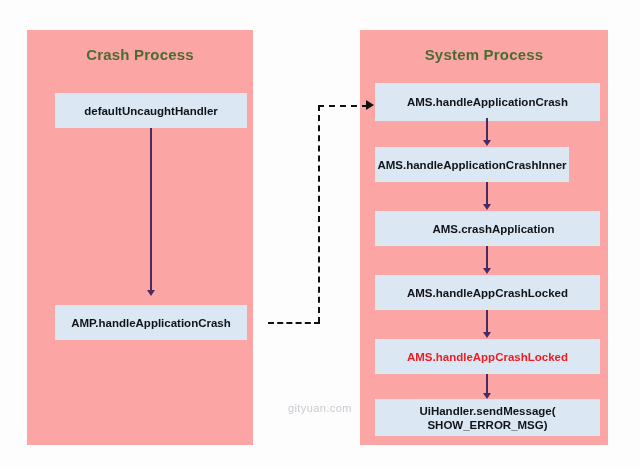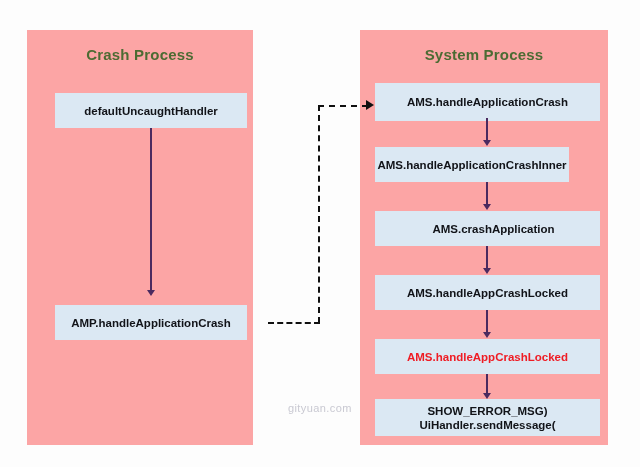--- a/index.html
+++ b/index.html
@@ -156,22 +156,22 @@
   <div class="vhead" style="left:482.8px; top:332px;"></div>
 
   <div class="node red" style="left:375px; top:339px; width:225px; height:35px;">
     <span>AMS.handleAppCrashLocked</span>
   </div>
 
   <div class="vline" style="left:486px; top:374px; height:20px;"></div>
   <div class="vhead" style="left:482.8px; top:393px;"></div>
 
   <div class="node" style="left:375px; top:399px; width:225px; height:37px; flex-direction:column;">
+    <span>UiHandler.sendMessage(</span>
     <span>SHOW_ERROR_MSG)</span>
-    <span>UiHandler.sendMessage(</span>
   </div>
 
   <div class="dash-h" style="left:268px; top:322px; width:52px;"></div>
   <div class="dash-v" style="left:318px; top:105px; height:218px;"></div>
   <div class="dash-h" style="left:318px; top:105px; width:50px;"></div>
   <div class="dash-head" style="left:366px; top:100px;"></div>
 
   <div class="watermark" style="left:288px; top:402px;">gityuan.com</div>
 
 </div>

